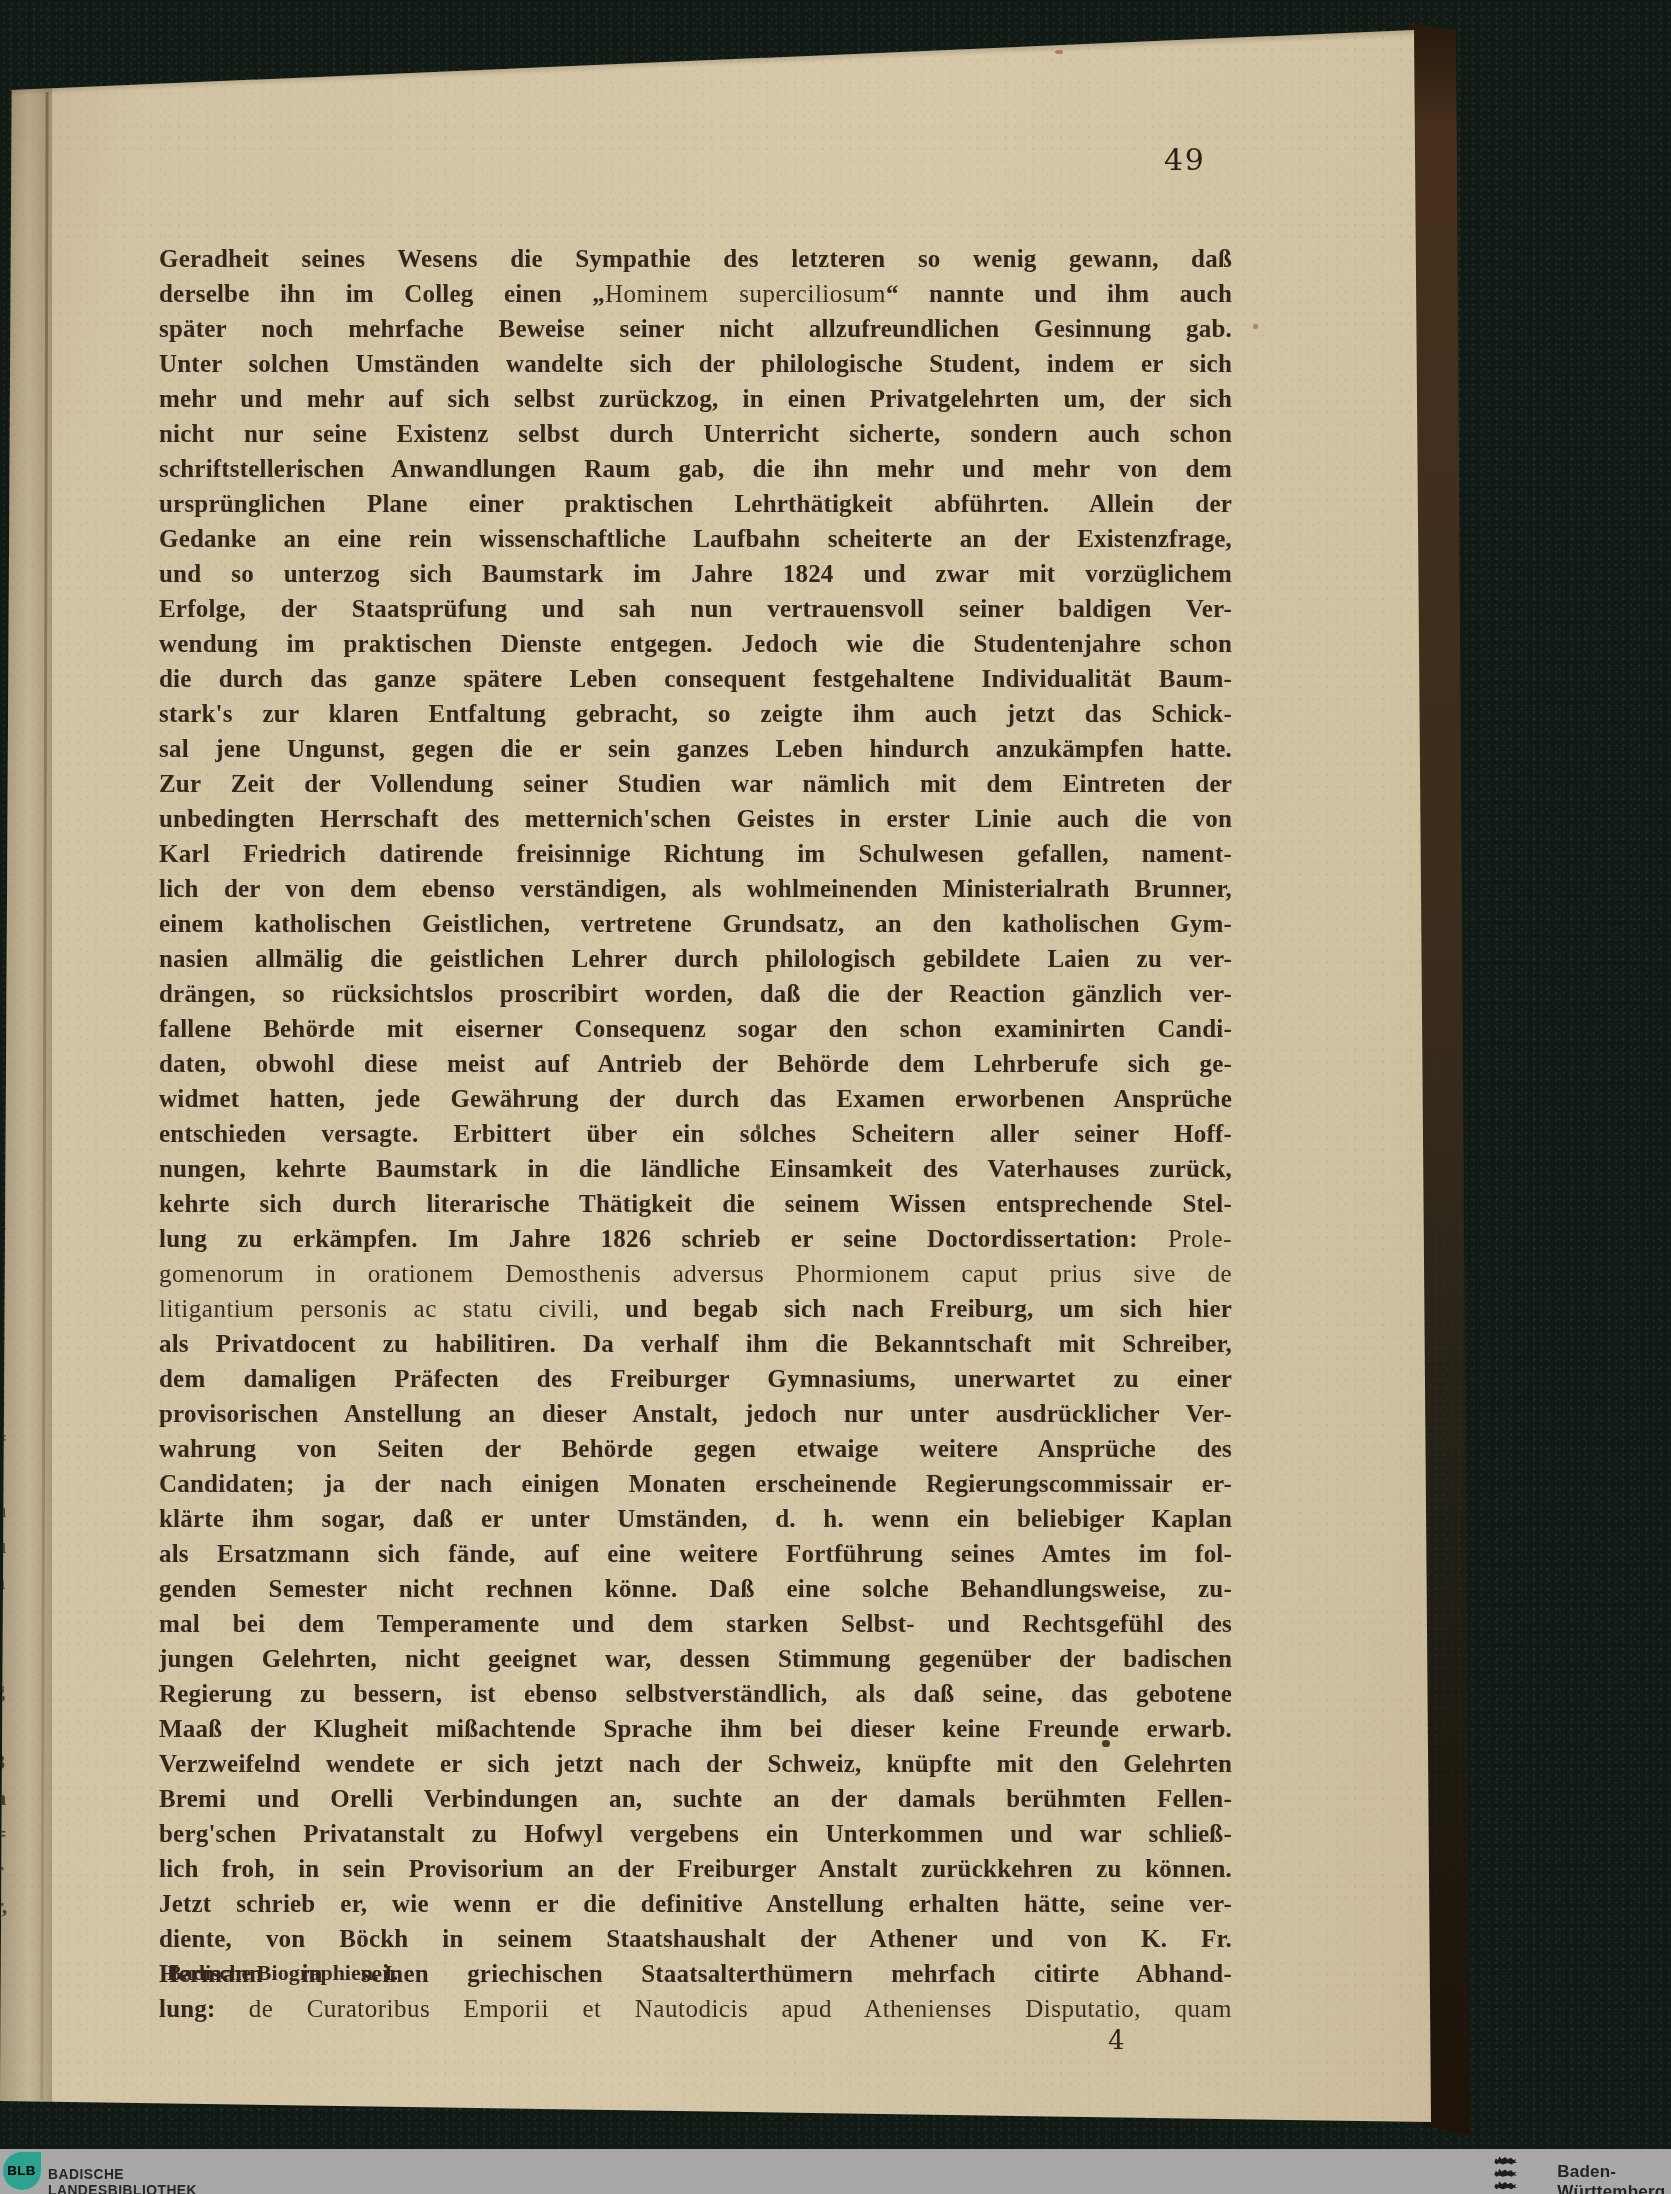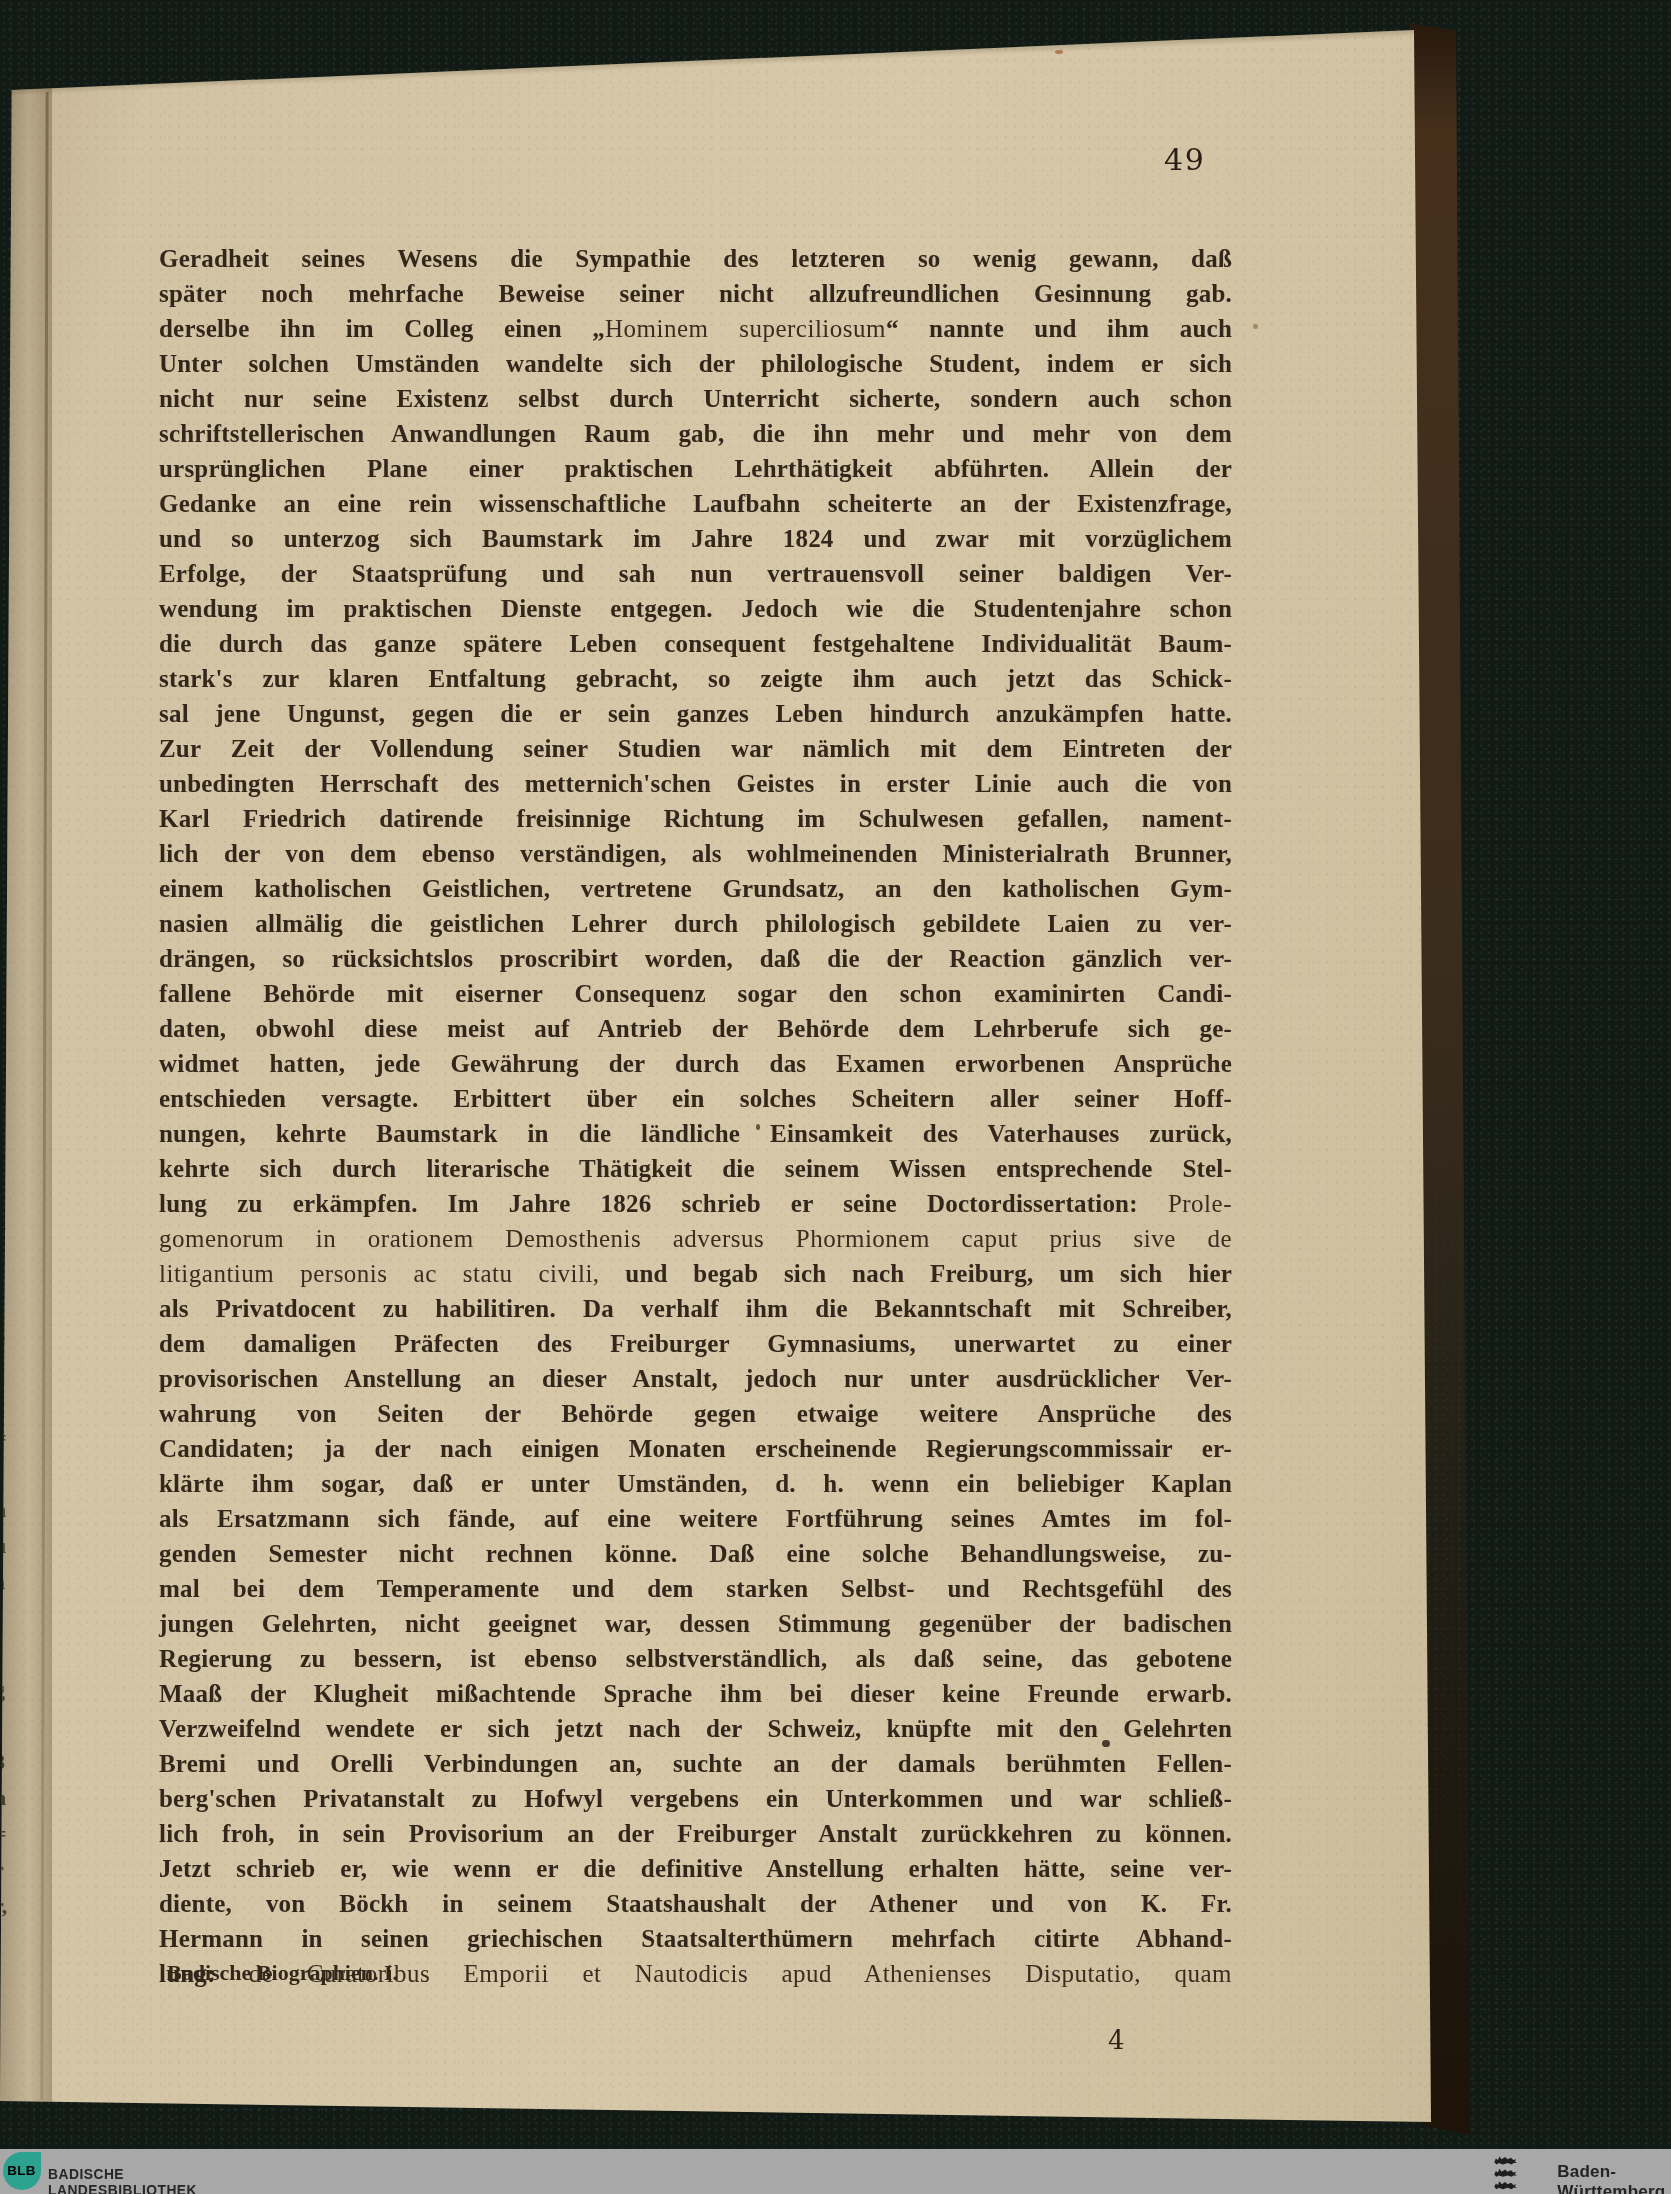--- a/index.html
+++ b/index.html
@@ -122,23 +122,24 @@
 
 <div class="paper">
   <div class="gutter-shade"></div>
   <div class="page-crease"></div>
   <div class="top-edge-shadow"></div>
 
   <div class="page-number">49</div>
 
   <div class="text-block">
       <div class="line"><span class="fraktur">Geradheit seines Wesens die Sympathie des letzteren so wenig gewann, daß</span></div>
+      <div class="line"><span class="fraktur">derselbe ihn im Colleg einen „</span><span class="antiqua">Hominem superciliosum</span><span class="fraktur">“ nannte und ihm auch</span></div>
       <div class="line"><span class="fraktur">später noch mehrfache Beweise seiner nicht allzufreundlichen Gesinnung gab.</span></div>
-      <div class="line"><span class="fraktur">derselbe ihn im Colleg einen „</span><span class="antiqua">Hominem superciliosum</span><span class="fraktur">“ nannte und ihm auch</span></div>
       <div class="line"><span class="fraktur">Unter solchen Umständen wandelte sich der philologische Student, indem er sich</span></div>
+      <div class="line"><span class="fraktur">mehr und mehr auf sich selbst zurückzog, in einen Privatgelehrten um, der sich</span></div>
       <div class="line"><span class="fraktur">nicht nur seine Existenz selbst durch Unterricht sicherte, sondern auch schon</span></div>
       <div class="line"><span class="fraktur">schriftstellerischen Anwandlungen Raum gab, die ihn mehr und mehr von dem</span></div>
       <div class="line"><span class="fraktur">ursprünglichen Plane einer praktischen Lehrthätigkeit abführten. Allein der</span></div>
       <div class="line"><span class="fraktur">Gedanke an eine rein wissenschaftliche Laufbahn scheiterte an der Existenzfrage,</span></div>
       <div class="line"><span class="fraktur">und so unterzog sich Baumstark im Jahre 1824 und zwar mit vorzüglichem</span></div>
       <div class="line"><span class="fraktur">Erfolge, der Staatsprüfung und sah nun vertrauensvoll seiner baldigen Ver-</span></div>
       <div class="line"><span class="fraktur">wendung im praktischen Dienste entgegen. Jedoch wie die Studentenjahre schon</span></div>
       <div class="line"><span class="fraktur">die durch das ganze spätere Leben consequent festgehaltene Individualität Baum-</span></div>
       <div class="line"><span class="fraktur">stark's zur klaren Entfaltung gebracht, so zeigte ihm auch jetzt das Schick-</span></div>
       <div class="line"><span class="fraktur">sal jene Ungunst, gegen die er sein ganzes Leben hindurch anzukämpfen hatte.</span></div>

